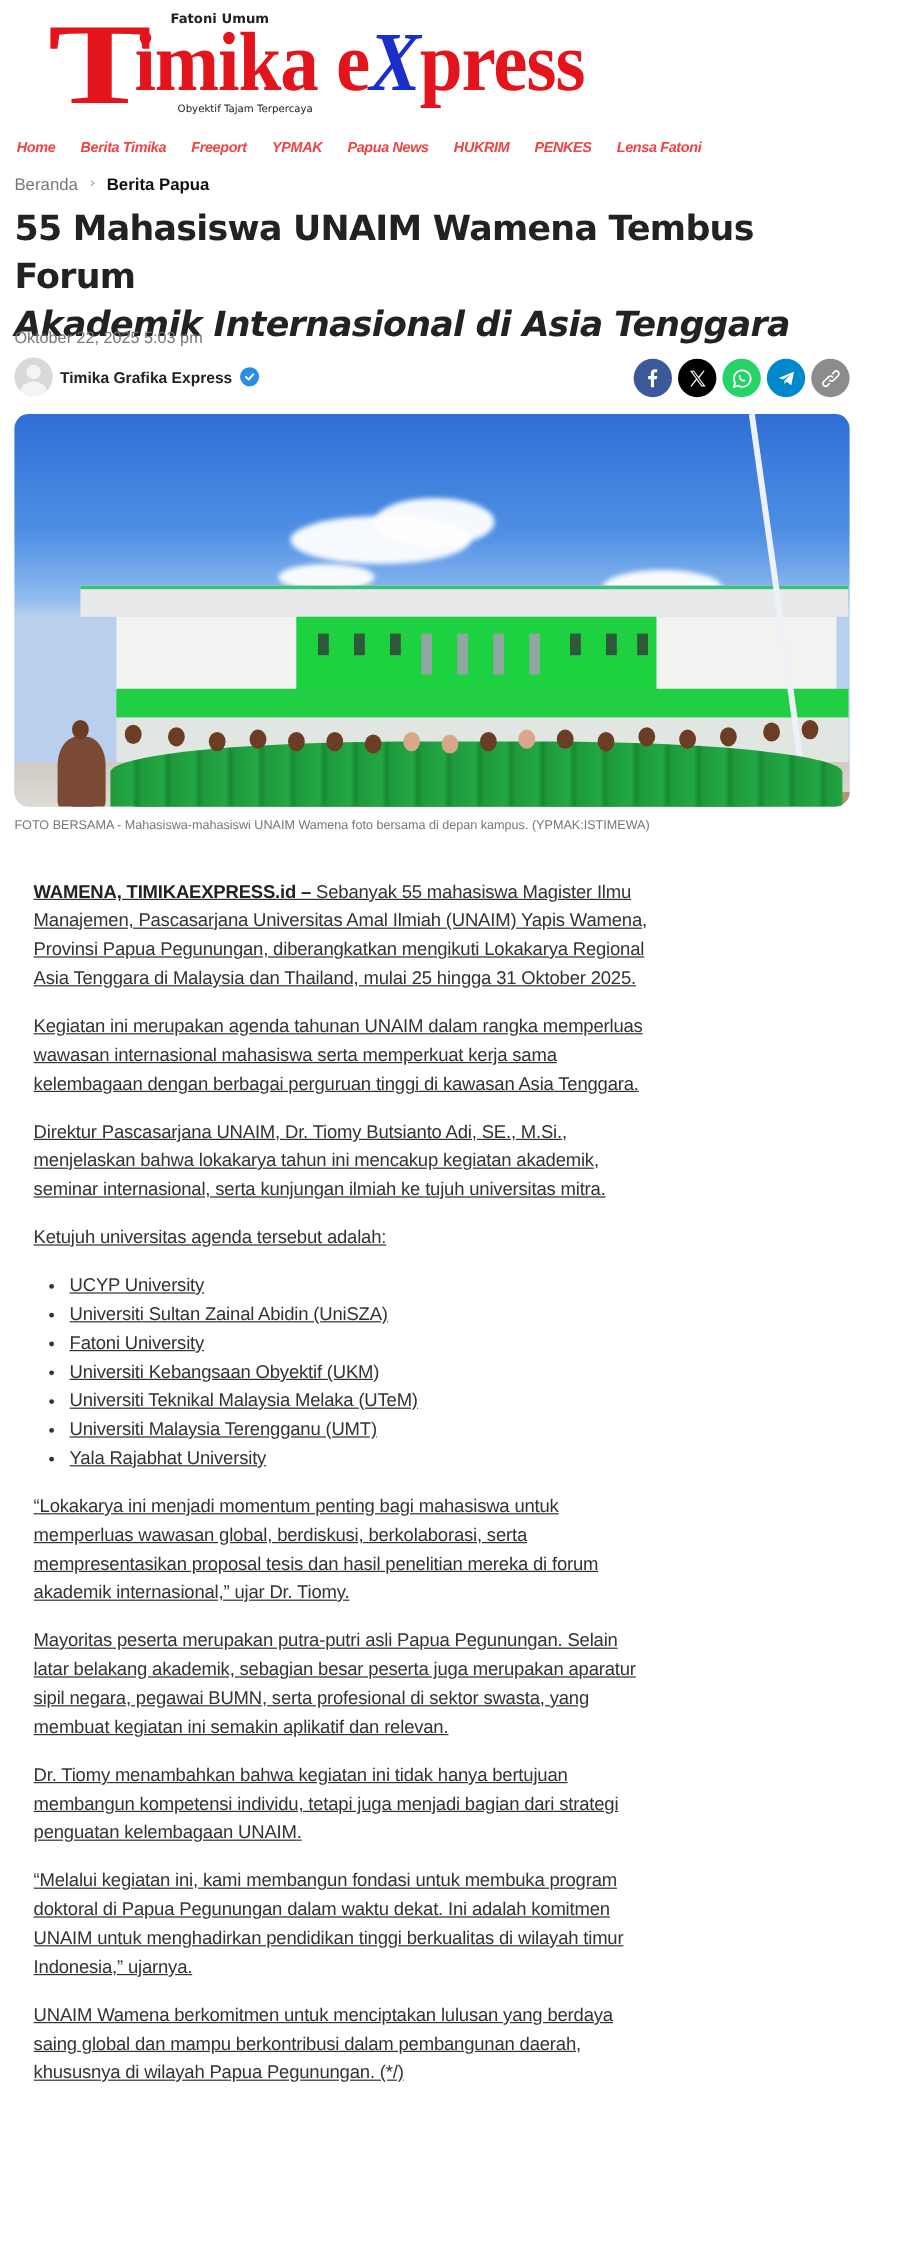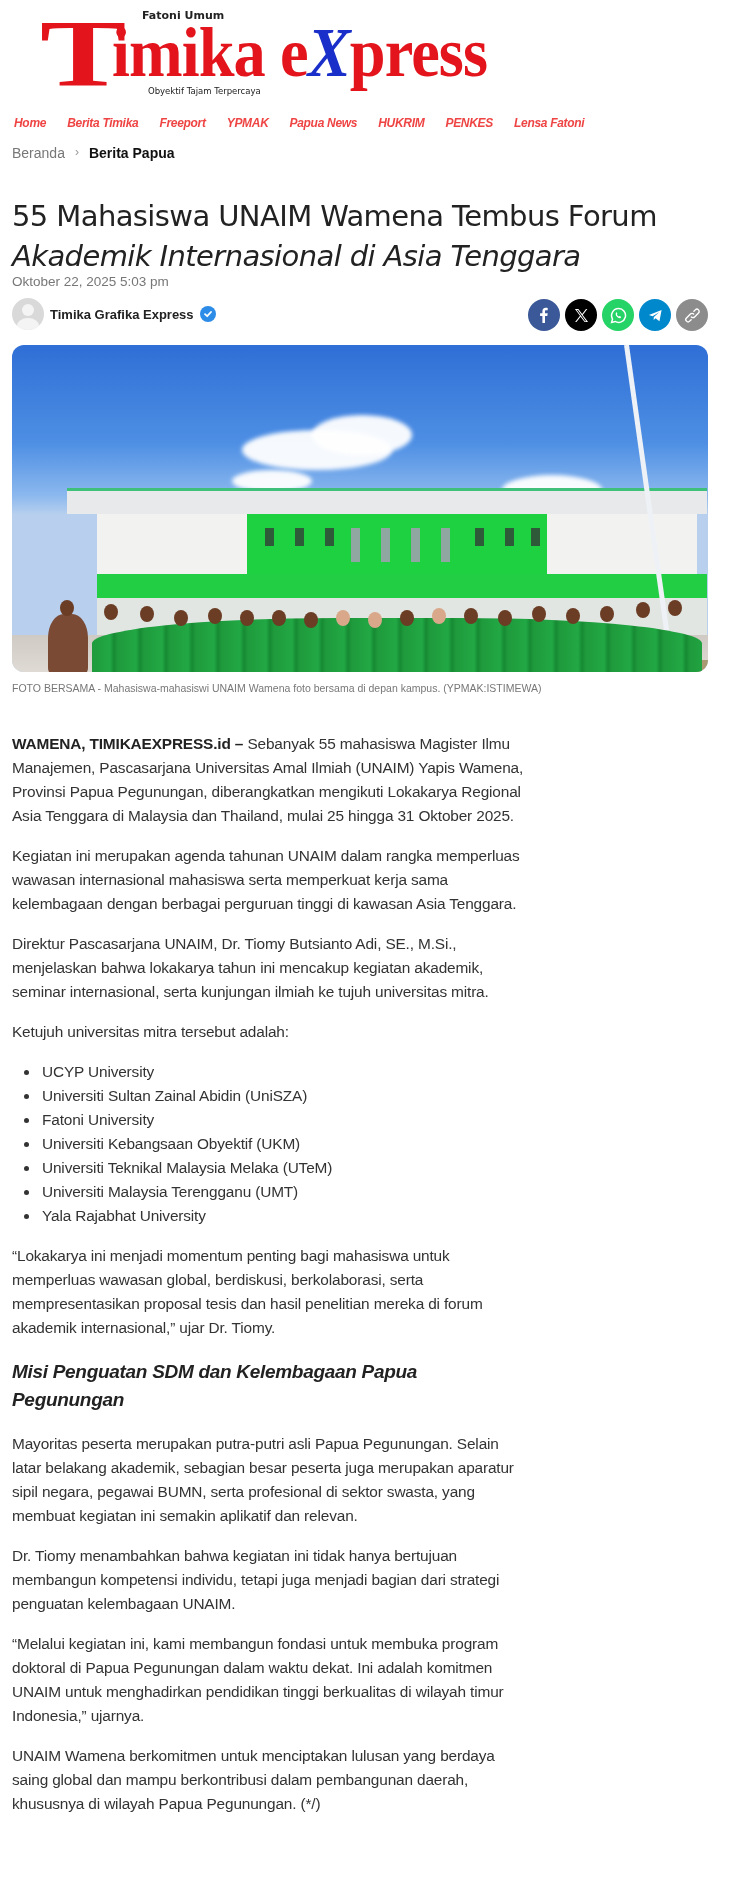--- a/index.html
+++ b/index.html
@@ -19,21 +19,21 @@
     .nav a { font-family: "Liberation Sans", sans-serif; font-weight: bold; font-size: 12px; color: #ef4444; text-decoration: none; margin-right: 21px; letter-spacing: -0.3px; font-style: italic; }
     .nav a:last-child { margin-right: 0; }
 
     
     .breadcrumb { position: absolute; left: 12px; top: 145px; font-size: 14px; display: flex; white-space: nowrap; }
     .breadcrumb .crumb-home { color: #777; }
     .breadcrumb .sep { color: #999; margin: 0 10px; font-size: 12px; }
     .breadcrumb .crumb-current { color: #111; font-weight: bold; }
 
     
-    .title { position: absolute; left: 12px; top: 196px; width: 720px; font-family: "DejaVu Sans", sans-serif; font-size: 29px; line-height: 40px; font-weight: normal; color: #222; letter-spacing: -0.6px; }
+    .title { position: absolute; left: 12px; top: 170px; width: 720px; font-family: "DejaVu Sans", sans-serif; font-size: 29px; line-height: 40px; font-weight: bold; color: #222; letter-spacing: -0.6px; }
     .title .l2 { font-style: italic; display: block; }
 
     .date { position: absolute; left: 12px; top: 274px; font-size: 13.5px; color: #777; }
 
     
     .author { position: absolute; left: 12px; top: 298px; display: flex; align-items: center; }
     .avatar { width: 32px; height: 32px; border-radius: 50%; background: #d9d9d9; position: relative; overflow: hidden; }
     .avatar::before { content: ""; position: absolute; left: 10px; top: 6px; width: 12px; height: 12px; border-radius: 50%; background: #f4f4f4; }
     .avatar::after { content: ""; position: absolute; left: 5px; top: 20px; width: 22px; height: 16px; border-radius: 50%; background: #f4f4f4; }
     .author-name { margin-left: 6px; font-size: 13px; font-weight: bold; color: #222; }
@@ -61,21 +61,21 @@
     .people { position: absolute; left: 20px; top: 255px; width: 680px; height: 150px; }
     .person { position: absolute; border-radius: 40% 40% 10% 10%; background: #1f9a3c; }
     .head { position: absolute; width: 14px; height: 16px; border-radius: 50%; background: #6b3d25; }
     .legs { position: absolute; background: #2c2c38; }
     .gravel { position: absolute; left: 0; top: 290px; width: 696px; height: 40px; background: linear-gradient(180deg, #cfcac3, #e0dcd6); }
     .pole { position: absolute; left: 612px; top: 0; width: 5px; height: 300px; background: #eef2f6; transform: rotate(-8deg); transform-origin: top; }
 
     .caption { position: absolute; left: 12px; top: 682px; font-size: 10.5px; color: #777; white-space: nowrap; }
 
     
-    .article { position: absolute; left: 12px; top: 732px; width: 520px; font-size: 15.4px; line-height: 24px; color: #333; letter-spacing: -0.15px; }
+    .article { position: absolute; left: 28px; top: 732px; width: 520px; font-size: 15.4px; line-height: 24px; color: #333; letter-spacing: -0.15px; text-decoration: underline; }
     .article p { margin-bottom: 16px; }
     .article strong { color: #222; }
     .article ul { margin: 0 0 16px 28px; list-style: disc; }
     .article ul li { line-height: 24px; padding-left: 2px; }
     .article h2 { font-size: 19px; line-height: 28px; font-style: italic; font-weight: bold; color: #222; margin: 18px 0 18px; letter-spacing: -0.3px; }
   </style>
 </head>
 <body>
 
 <div class="logo">
@@ -202,29 +202,28 @@
     <div class="head" style="left:636px;top:0px;"></div>
   </div>
 </div>
 
 <div class="caption">FOTO BERSAMA - Mahasiswa-mahasiswi UNAIM Wamena foto bersama di depan kampus. (YPMAK:ISTIMEWA)</div>
 
 <div class="article">
   <p><strong>WAMENA, TIMIKAEXPRESS.id –</strong><span> Sebanyak 55 mahasiswa Magister Ilmu Manajemen, Pascasarjana Universitas Amal Ilmiah (UNAIM) Yapis Wamena, Provinsi Papua Pegunungan, diberangkatkan mengikuti Lokakarya Regional Asia Tenggara di Malaysia dan Thailand, mulai 25 hingga 31 Oktober 2025.</span></p>
   <p>Kegiatan ini merupakan agenda tahunan UNAIM dalam rangka memperluas wawasan internasional mahasiswa serta memperkuat kerja sama kelembagaan dengan berbagai perguruan tinggi di kawasan Asia Tenggara.</p>
   <p>Direktur Pascasarjana UNAIM, Dr. Tiomy Butsianto Adi, SE., M.Si., menjelaskan bahwa lokakarya tahun ini mencakup kegiatan akademik, seminar internasional, serta kunjungan ilmiah ke tujuh universitas mitra.</p>
-  <p>Ketujuh universitas mitra tersebut adalah:</p>
+  <p>Ketujuh universitas agenda tersebut adalah:</p>
   <ul>
     <li>UCYP University</li>
     <li>Universiti Sultan Zainal Abidin (UniSZA)</li>
     <li>Fatoni University</li>
     <li>Universiti Kebangsaan Obyektif (UKM)</li>
     <li>Universiti Teknikal Malaysia Melaka (UTeM)</li>
     <li>Universiti Malaysia Terengganu (UMT)</li>
     <li>Yala Rajabhat University</li>
   </ul>
   <p>“Lokakarya ini menjadi momentum penting bagi mahasiswa untuk memperluas wawasan global, berdiskusi, berkolaborasi, serta mempresentasikan proposal tesis dan hasil penelitian mereka di forum akademik internasional,” ujar Dr. Tiomy.</p>
-  <h2>Misi Penguatan SDM dan Kelembagaan Papua Pegunungan</h2>
   <p>Mayoritas peserta merupakan putra-putri asli Papua Pegunungan. Selain latar belakang akademik, sebagian besar peserta juga merupakan aparatur sipil negara, pegawai BUMN, serta profesional di sektor swasta, yang membuat kegiatan ini semakin aplikatif dan relevan.</p>
   <p>Dr. Tiomy menambahkan bahwa kegiatan ini tidak hanya bertujuan membangun kompetensi individu, tetapi juga menjadi bagian dari strategi penguatan kelembagaan UNAIM.</p>
   <p>“Melalui kegiatan ini, kami membangun fondasi untuk membuka program doktoral di Papua Pegunungan dalam waktu dekat. Ini adalah komitmen UNAIM untuk menghadirkan pendidikan tinggi berkualitas di wilayah timur Indonesia,” ujarnya.</p>
   <p>UNAIM Wamena berkomitmen untuk menciptakan lulusan yang berdaya saing global dan mampu berkontribusi dalam pembangunan daerah, khususnya di wilayah Papua Pegunungan. (*/)</p>
 </div>
 
 </body></html>

